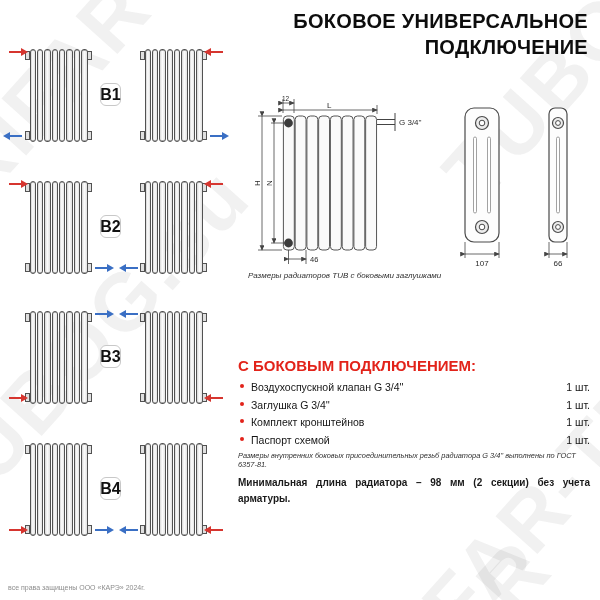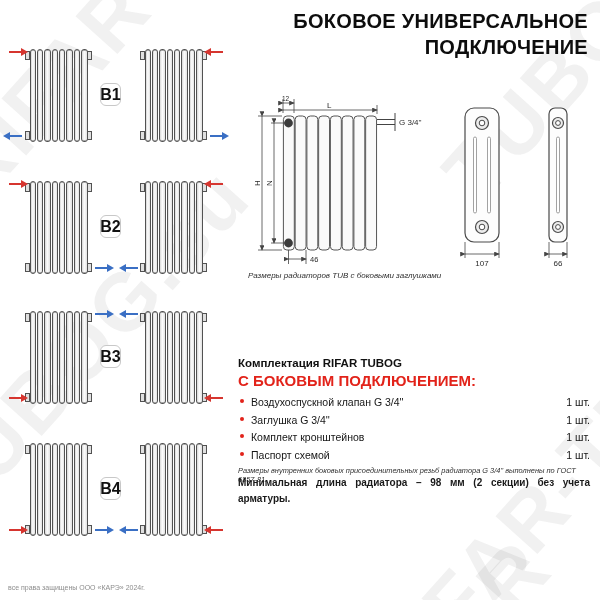--- a/index.html
+++ b/index.html
@@ -358,21 +358,20 @@
     <rect x="14.5" y="31" width="3" height="76" rx="1.5" fill="#fff" stroke="#8a8a8a" stroke-width="0.8"></rect>
     <g stroke="#444" stroke-width="0.8">
       <line x1="7" y1="136" x2="7" y2="152"></line>
       <line x1="25" y1="136" x2="25" y2="152"></line>
       <line x1="7" y1="148" x2="25" y2="148" marker-start="url(#arr)" marker-end="url(#arr)"></line>
     </g>
     <text x="16" y="160" font-size="8" text-anchor="middle">66</text>
   </svg>
 
   <div class="kit">
-    <div class="kit-heading">Комплектация RIFAR TUBOG</div>
     <div class="kit-subheading" id="kit-sub" style="color: rgb(226, 35, 26);">С БОКОВЫМ ПОДКЛЮЧЕНИЕМ:</div>
     <div id="kit-list">
         <div class="kit-row">
           <span class="kit-bullet" style="background: rgb(226, 35, 26);"></span>
           <span>Воздухоспускной клапан G 3/4''</span>
           <span class="kit-qty">1 шт.</span>
         </div>
         <div class="kit-row">
           <span class="kit-bullet" style="background: rgb(226, 35, 26);"></span>
           <span>Заглушка G 3/4''</span>

